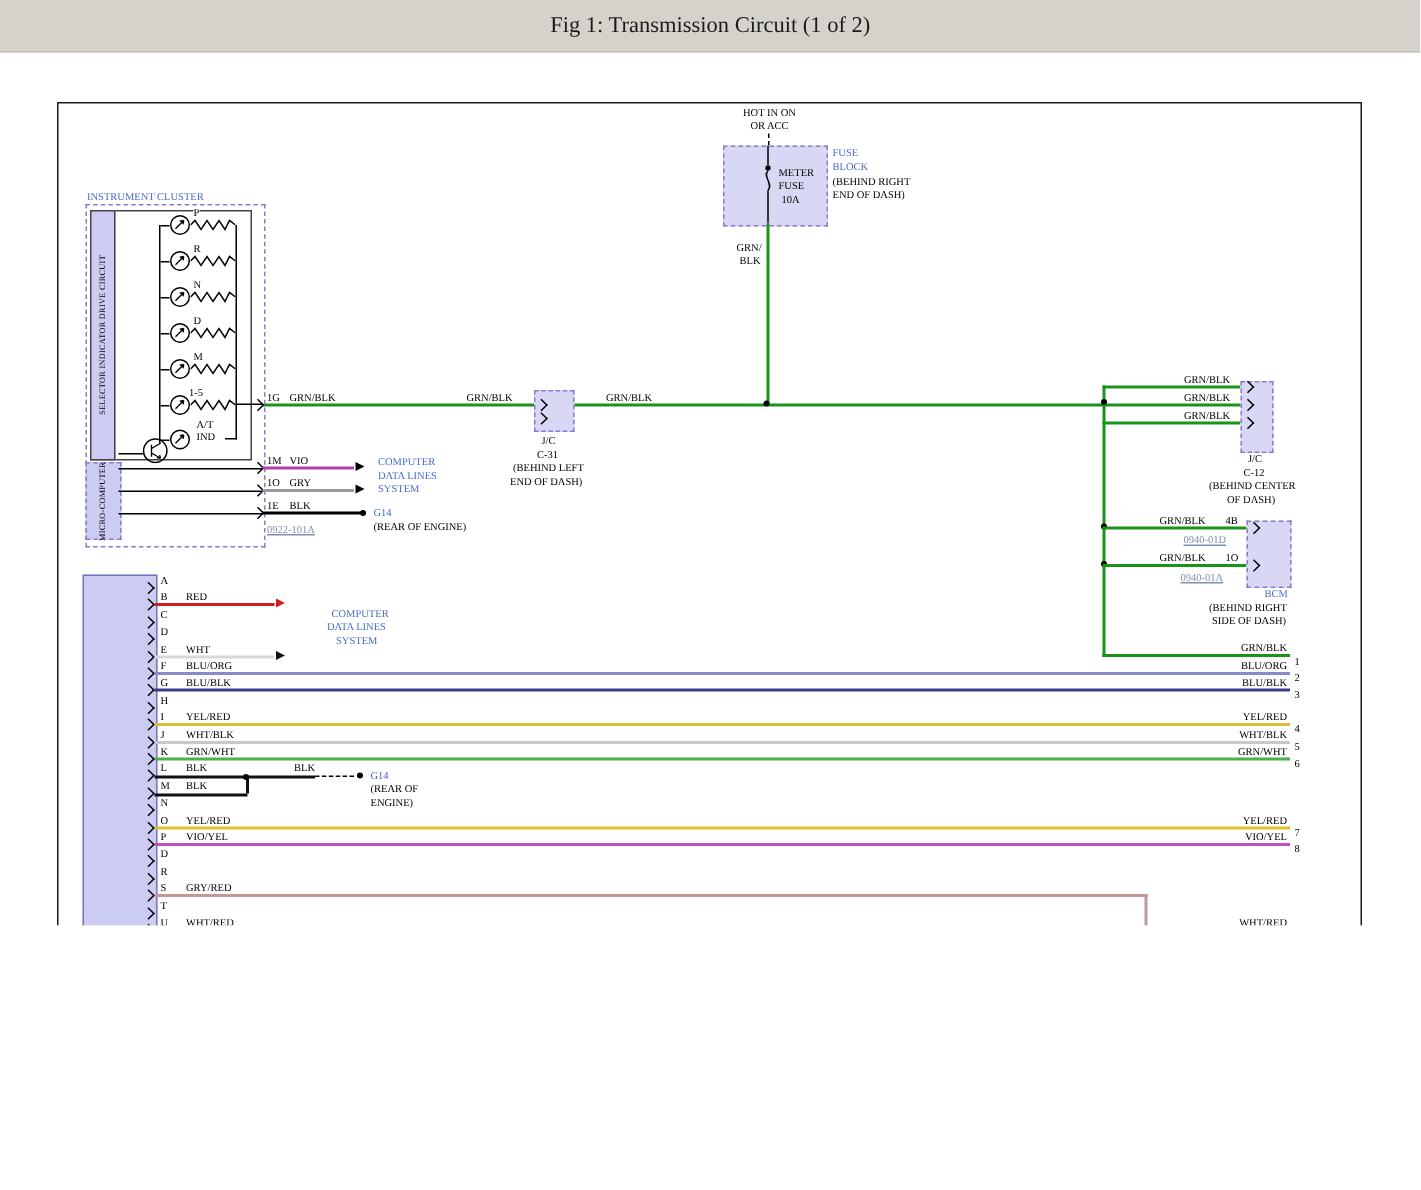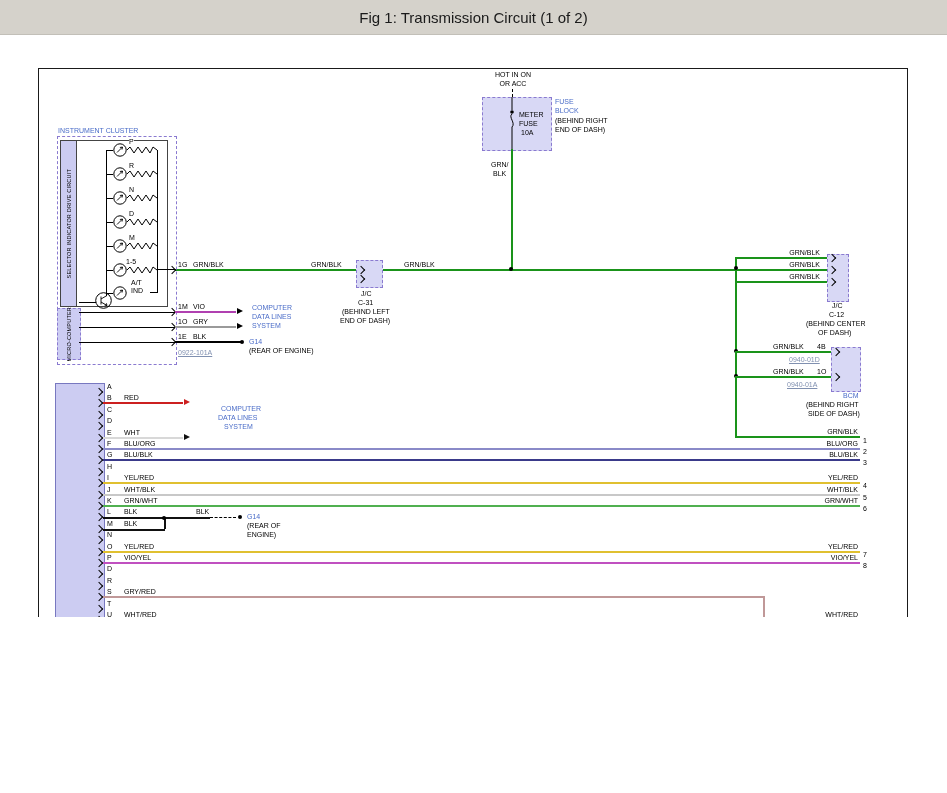--- a/index.html
+++ b/index.html
@@ -1,16 +1,16 @@
 <!DOCTYPE html>
 <html><head>
 <meta charset="utf-8">
 <style>
   html,body{margin:0;padding:0;background:#fff;}
-  #stage{position:relative;width:947px;height:617px;background:#fff;font-family:Liberation Sans, sans-serif;overflow:hidden;}
+  #stage{position:relative;width:947px;height:617px;background:#fff;font-family:Liberation Serif, serif;overflow:hidden;}
   .titlebar{position:absolute;left:0;top:0;width:947px;height:34px;background:#d5d2cb;border-bottom:1px solid #c2bfb8;display:flex;align-items:center;justify-content:center;font-size:15px;color:#1a1a1a;}
   .frame{position:absolute;left:38px;top:68px;width:868px;height:706px;border:1px solid #1a1a1a;}
   .lbl{position:absolute;font-size:7px;line-height:1.15;white-space:nowrap;color:#000;}
   .right{text-align:right;}
   .blue{color:#4a6cc8;}
   .link{color:#8090b0;text-decoration:underline;cursor:pointer;}
   .hline{position:absolute;height:2px;}
   .h15{height:1.5px;}
   .h1{position:absolute;height:1px;background:#000;}
   .vline{position:absolute;width:2px;}

